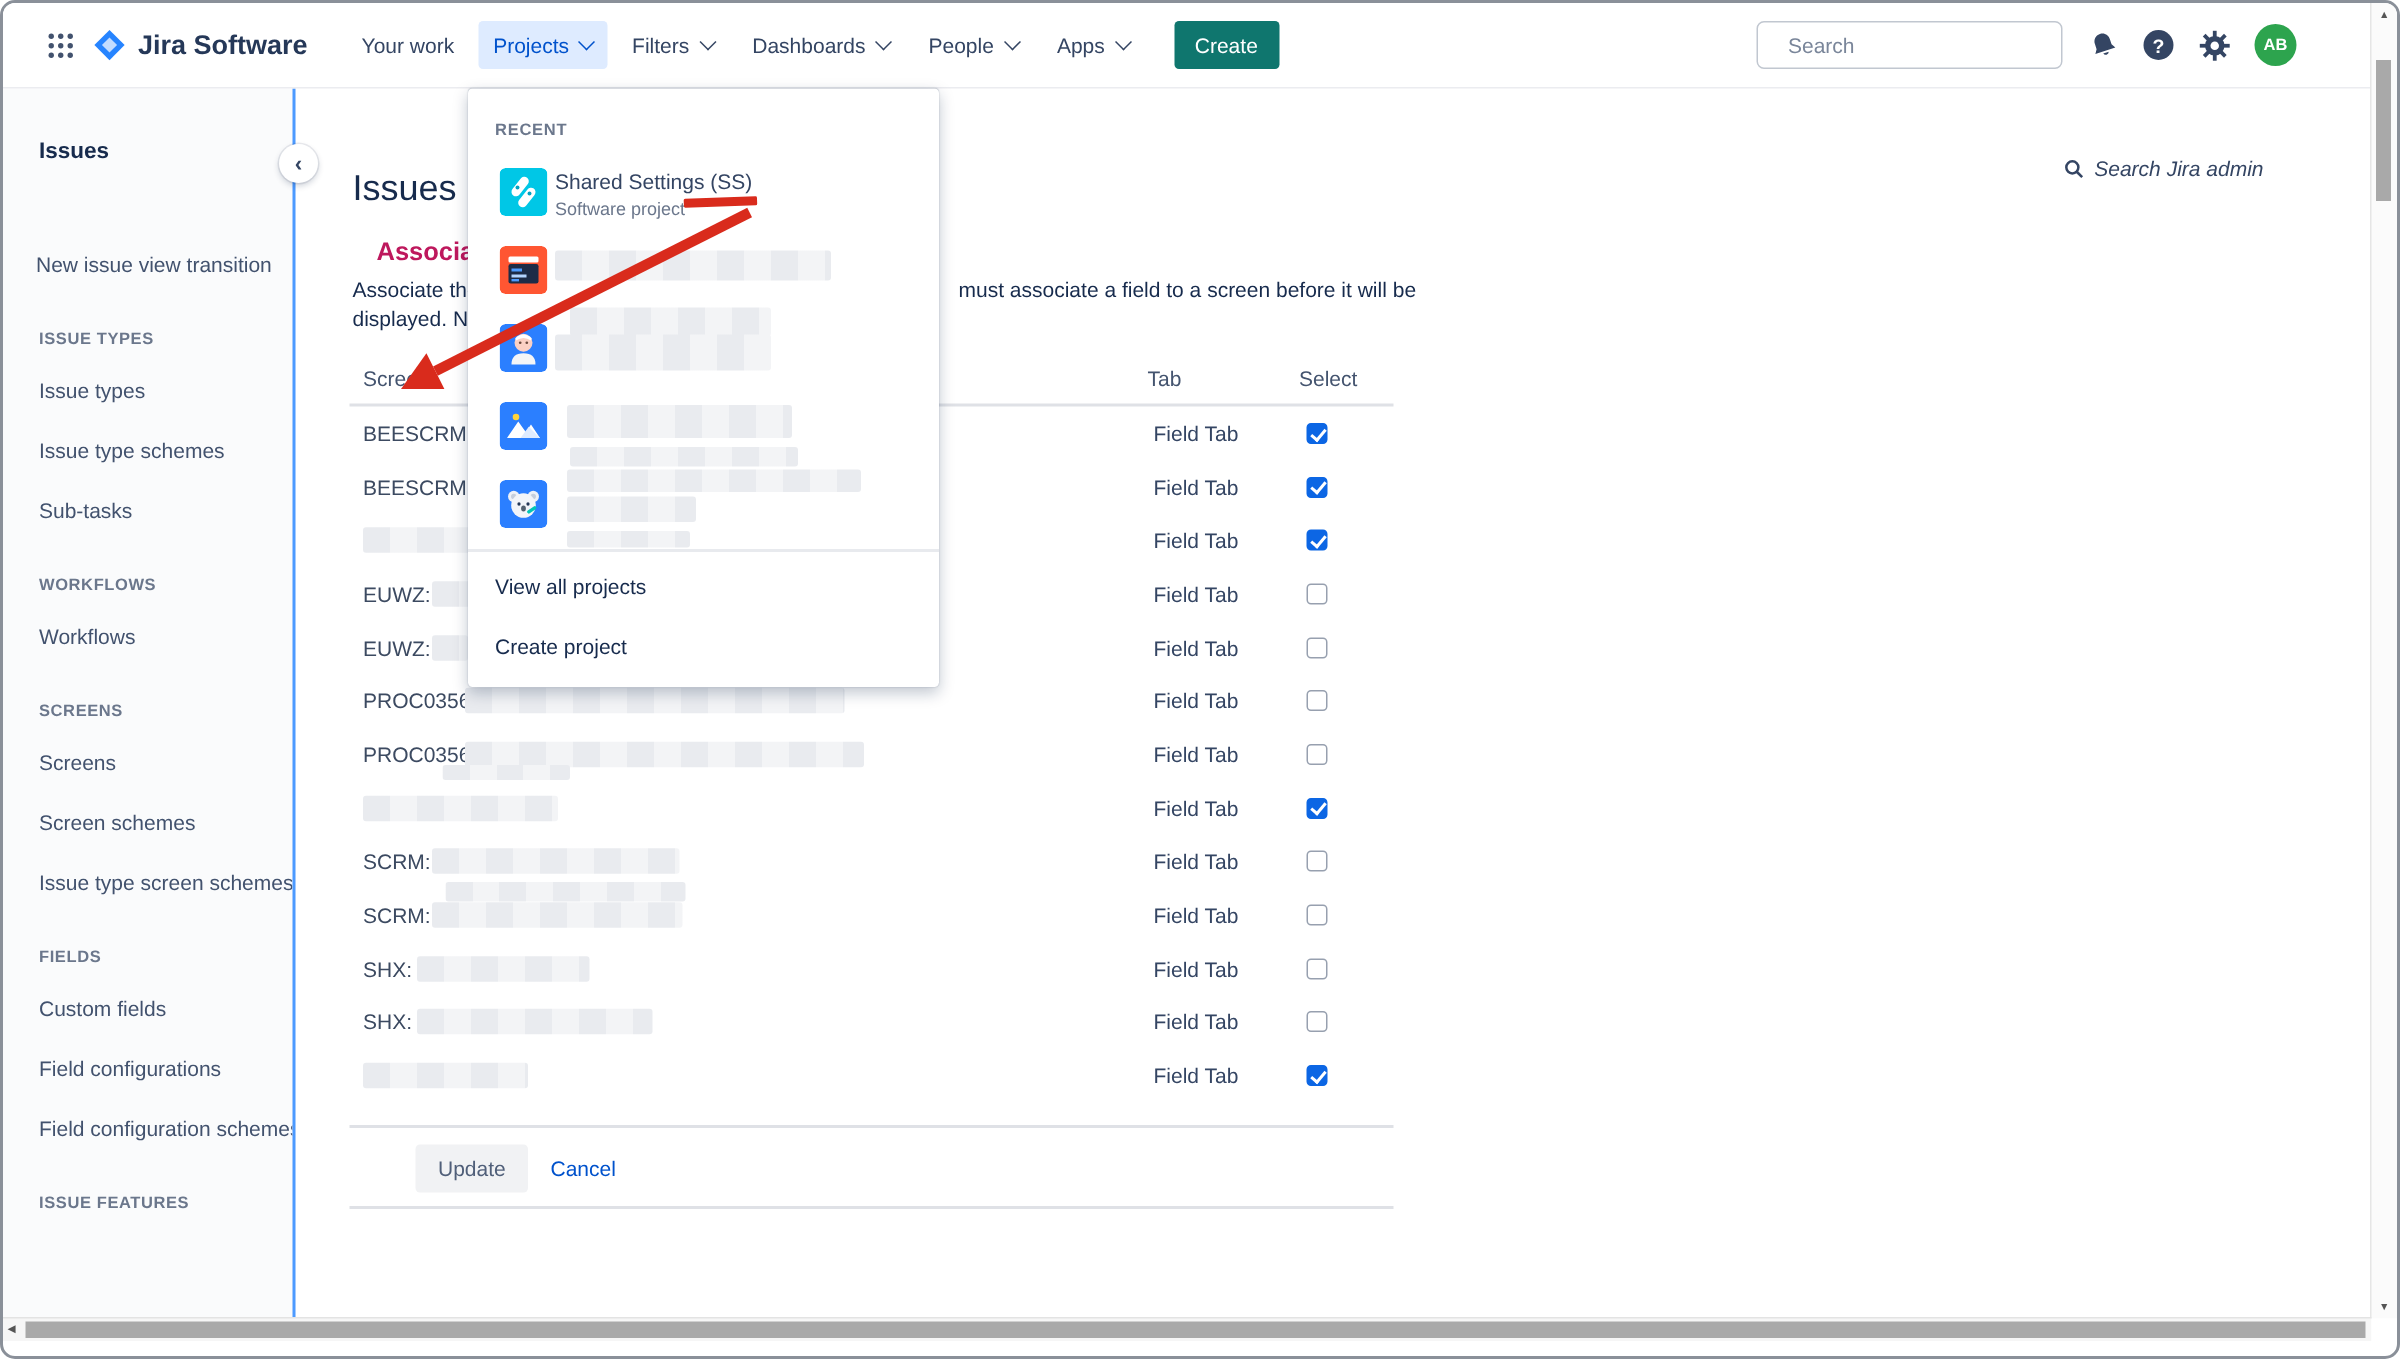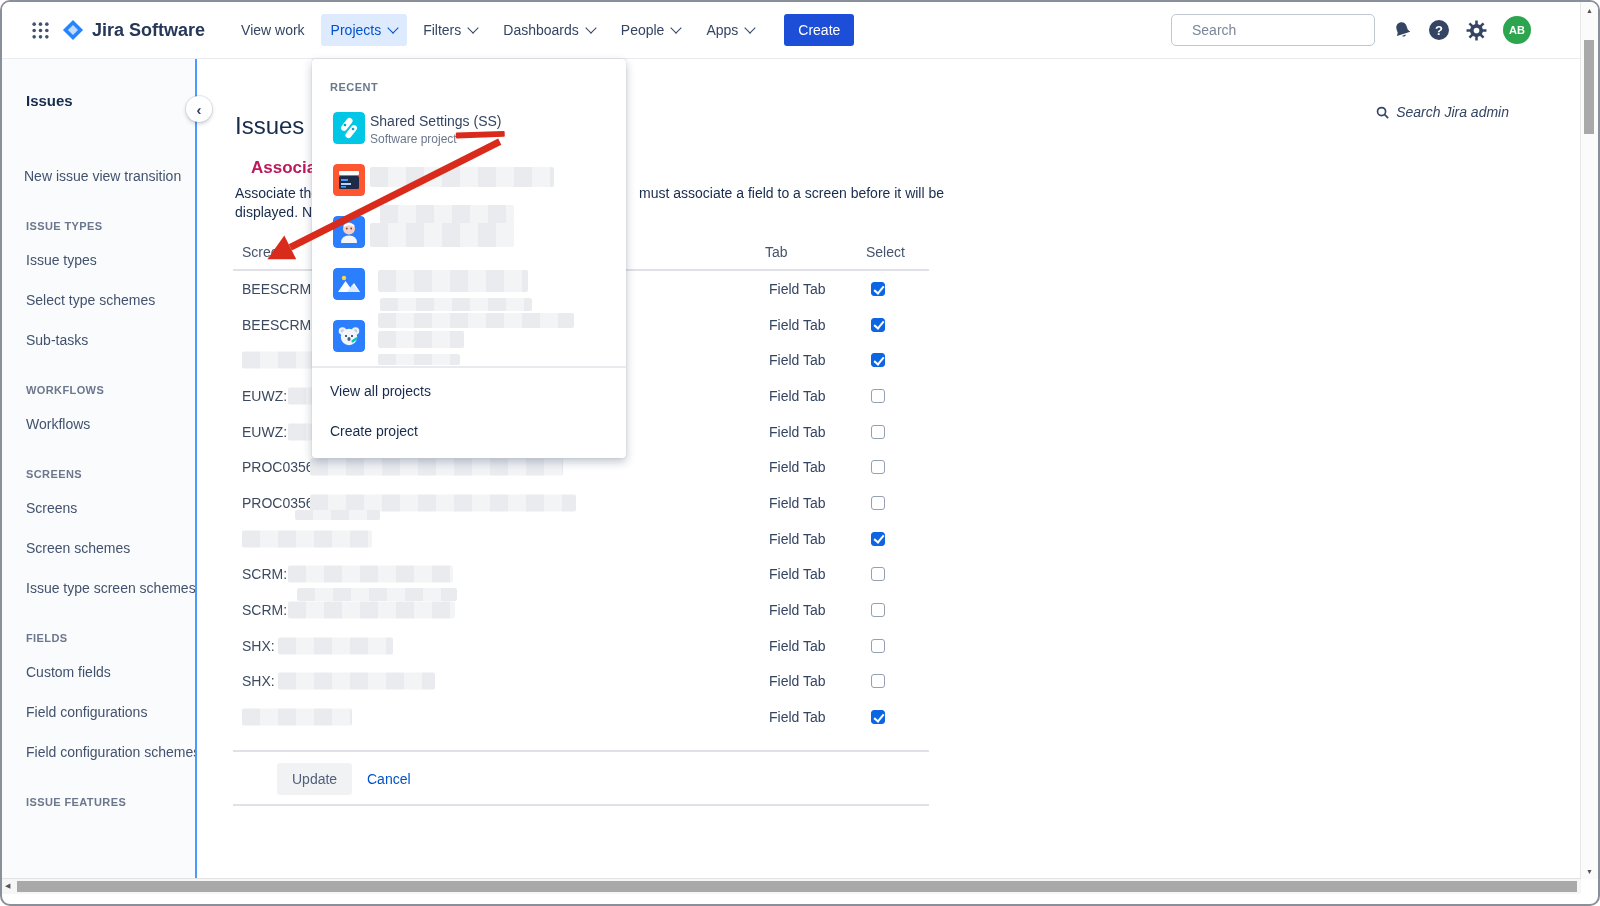--- a/index.html
+++ b/index.html
@@ -9,21 +9,21 @@
   
   .topnav{position:absolute;left:0;top:0;right:17px;height:56px;background:#fff;
           border-bottom:1px solid #EBECF0;display:flex;align-items:center;z-index:10;}
   .appswitcher{margin-left:28px;width:20px;height:20px;display:flex;align-items:center;justify-content:center;cursor:pointer;}
   .logo{display:flex;align-items:center;gap:8px;margin-left:12px;font-size:18px;font-weight:600;color:#253858;}
   .nav-items{display:flex;align-items:center;margin-left:26px;gap:6px;}
   .nav-item{display:flex;align-items:center;padding:8px 10px;font-size:14px;color:#344563;border-radius:3px;cursor:pointer;white-space:nowrap;}
   .nav-item.active{background:#DEEBFF;color:#0052CC;}
   .chev{width:7px;height:7px;border-right:1.7px solid currentColor;border-bottom:1.7px solid currentColor;
         transform:rotate(45deg);margin-left:8px;margin-top:-4px;display:inline-block;}
-  .create-btn{margin-left:20px;background:#1d4ed8;color:#fff;font-size:14px;font-weight:500;border:none;
+  .create-btn{margin-left:20px;background:#0f766e;color:#fff;font-size:14px;font-weight:500;border:none;
               border-radius:3px;padding:8px 14px;cursor:pointer;font-family:inherit;}
   .nav-right{margin-left:auto;display:flex;align-items:center;gap:15px;padding-right:50px;}
   .searchbox{display:flex;align-items:center;gap:8px;width:204px;height:32px;border:1px solid #C1C7D0;
              border-radius:5px;padding:0 10px;box-sizing:border-box;background:#fff;}
   .searchbox input{border:none;outline:none;flex:1;font-size:14px;color:#172B4D;font-family:inherit;background:transparent;}
   .searchbox input::placeholder{color:#7A869A;}
   .icon-btn{width:24px;height:24px;display:flex;align-items:center;justify-content:center;cursor:pointer;}
   .help-circle{width:20px;height:20px;border-radius:50%;background:#344563;color:#fff;font-size:13px;
                font-weight:700;display:flex;align-items:center;justify-content:center;}
   .avatar{width:28px;height:28px;border-radius:50%;color:#fff;font-size:11px;font-weight:700;
@@ -116,21 +116,21 @@
     </div>
     <div class="logo">
       <svg width="22" height="22" viewBox="0 0 24 24">
         <path d="M12 1 L23 12 L12 23 L1 12 Z" fill="#2684FF"></path>
         <path d="M12 6.5 L17.5 12 L12 17.5 L6.5 12 Z" fill="#DEEBFF" opacity="0.85"></path>
       </svg>
       <span>Jira Software</span>
     </div>
     <nav class="nav-items" id="nav-items">
         <div class="nav-item">
-          <span>View work</span>
+          <span>Your work</span>
         </div>
         <div class="nav-item active">
           <span>Projects</span>
           <span class="chev"></span>
         </div>
         <div class="nav-item">
           <span>Filters</span>
           <span class="chev"></span>
         </div>
         <div class="nav-item">
@@ -185,21 +185,21 @@
       </div>
     </div>
   </header>
 
   <aside class="sidebar">
     <div class="sb-title">Issues</div>
     <div id="sidebar-sections">
         <div class="sb-item first">New issue view transition</div>
         <div class="sb-header">ISSUE TYPES</div>
         <div class="sb-item">Issue types</div>
-        <div class="sb-item">Select type schemes</div>
+        <div class="sb-item">Issue type schemes</div>
         <div class="sb-item">Sub-tasks</div>
         <div class="sb-header">WORKFLOWS</div>
         <div class="sb-item">Workflows</div>
         <div class="sb-header">SCREENS</div>
         <div class="sb-item">Screens</div>
         <div class="sb-item">Screen schemes</div>
         <div class="sb-item">Issue type screen schemes</div>
         <div class="sb-header">FIELDS</div>
         <div class="sb-item">Custom fields</div>
         <div class="sb-item">Field configurations</div>

